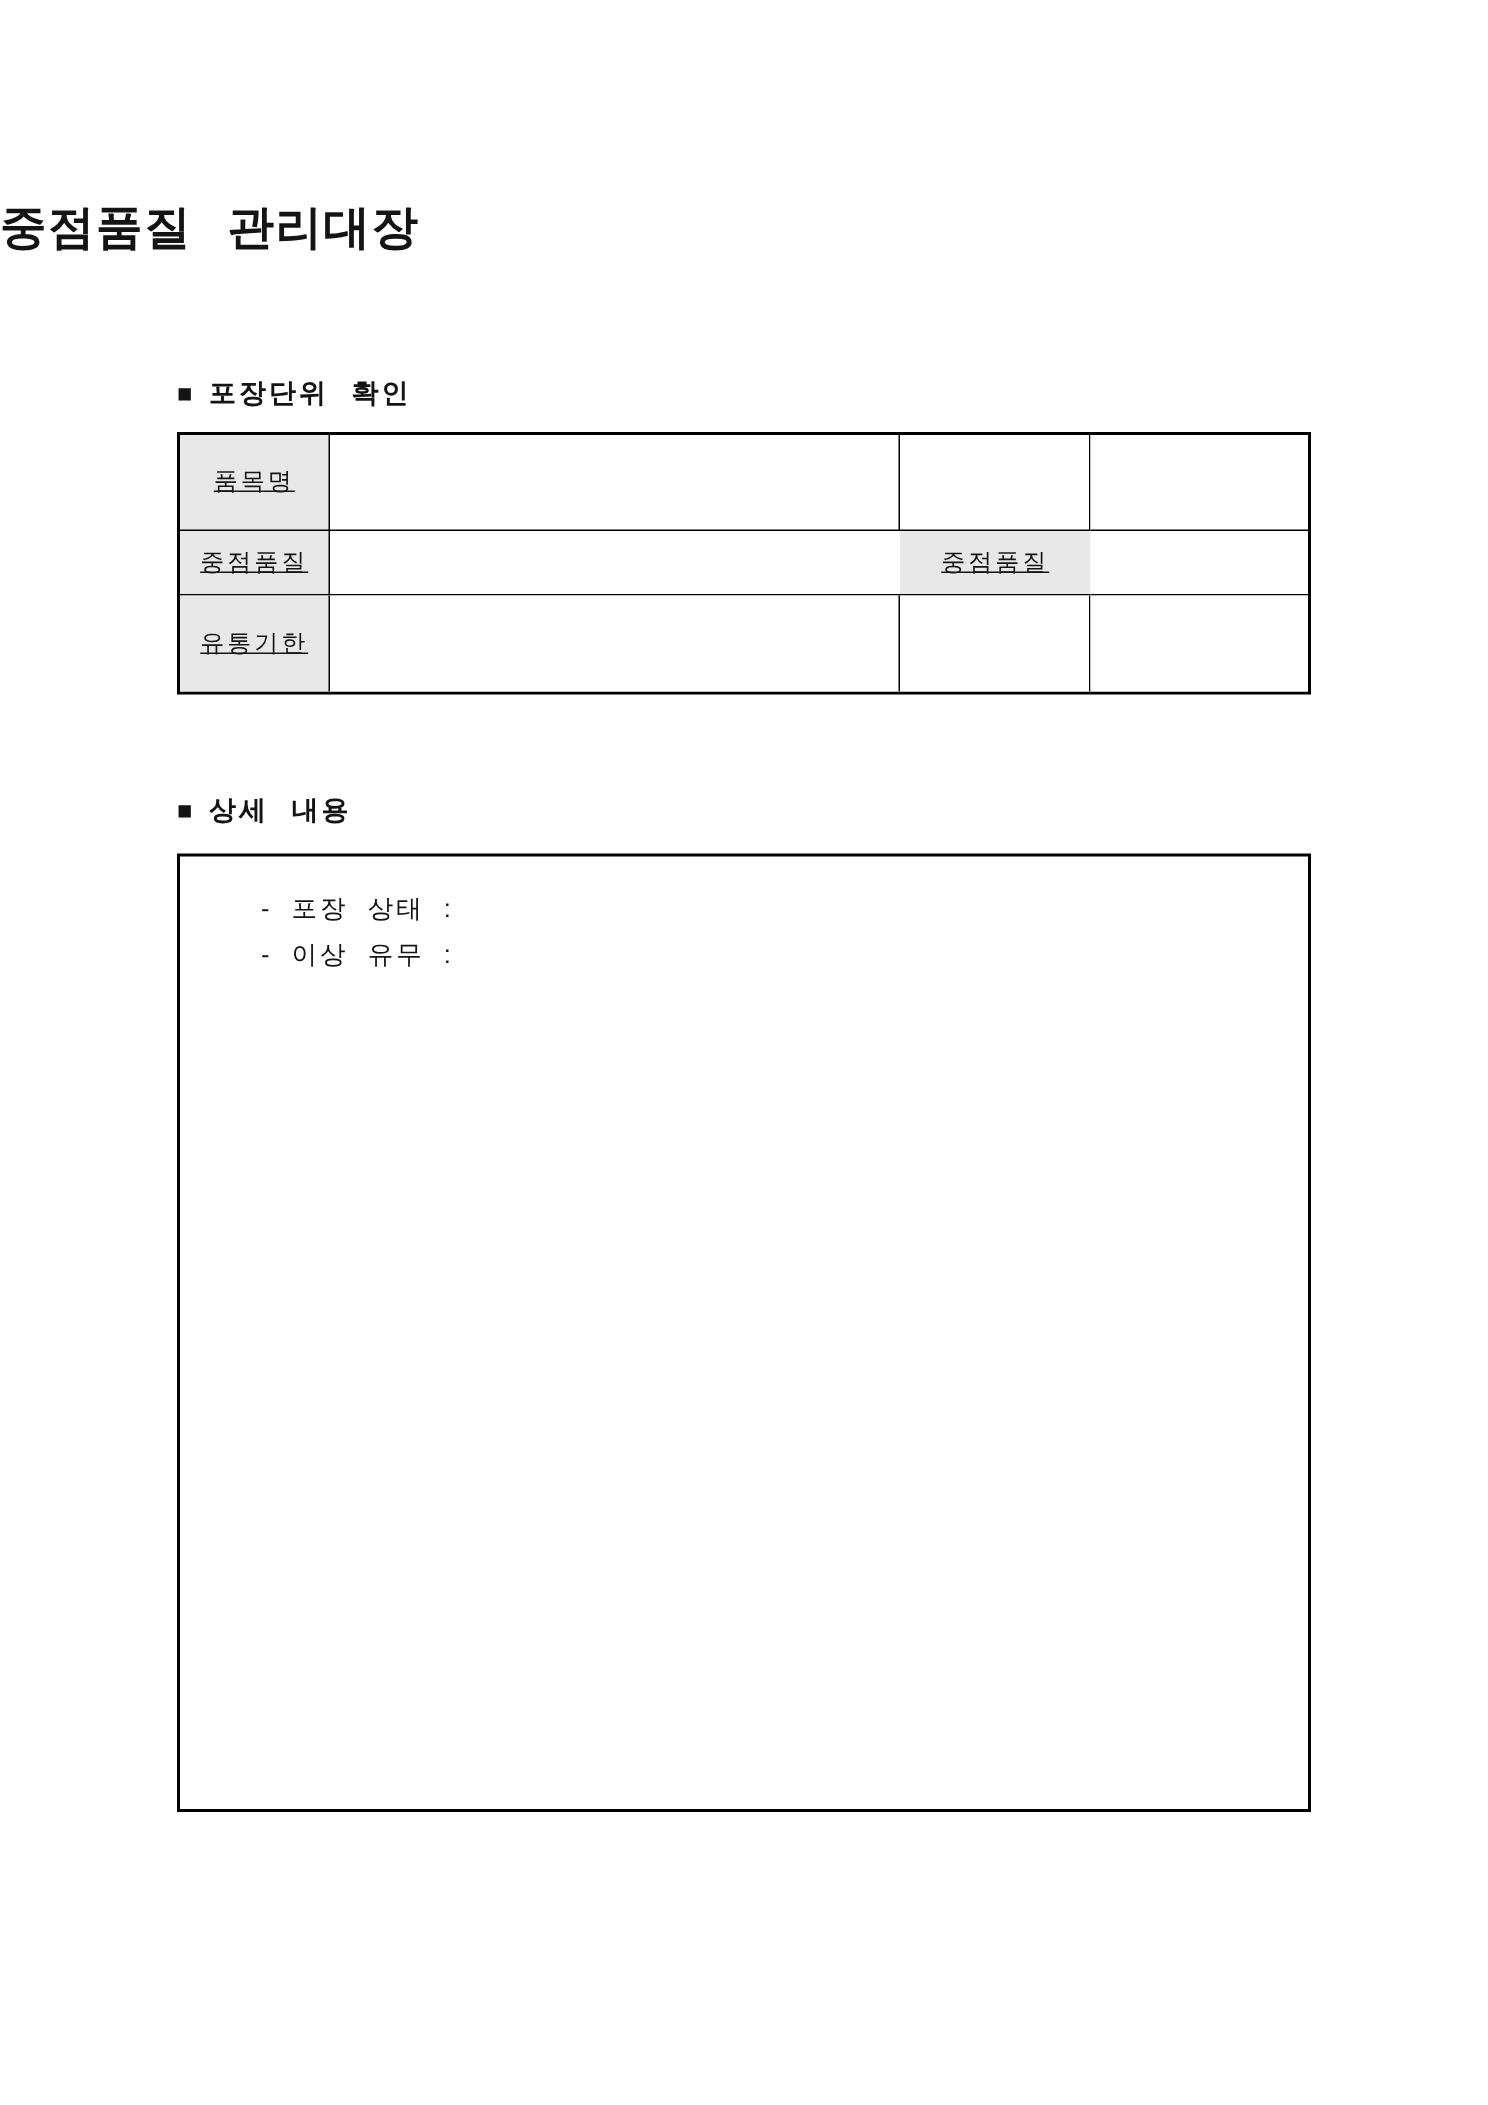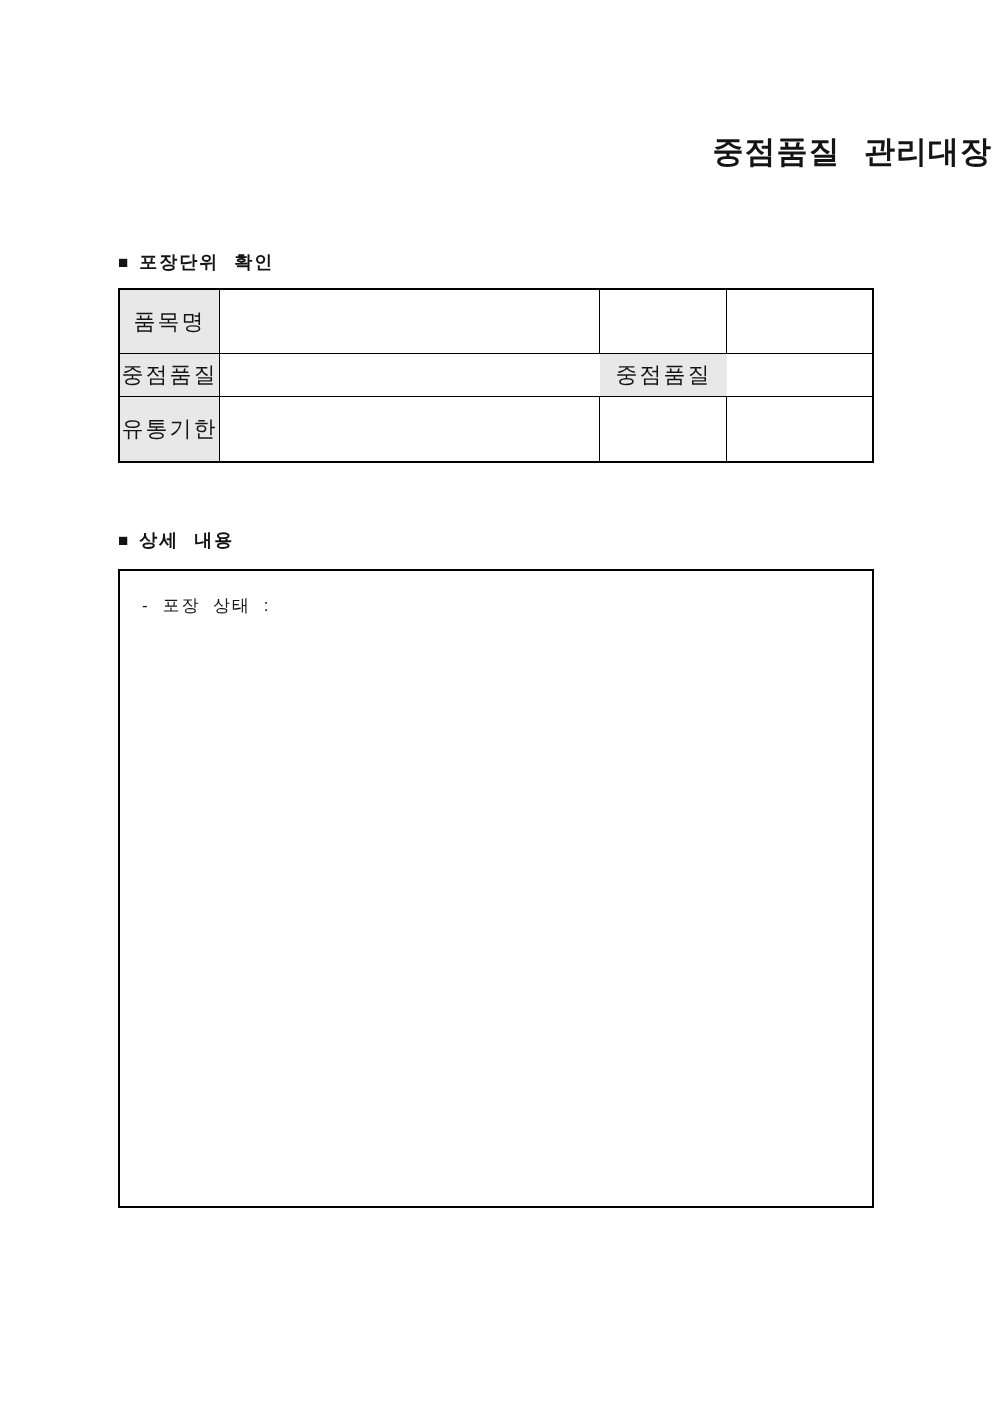--- a/index.html
+++ b/index.html
@@ -16,21 +16,21 @@
     background: #ffffff;
     overflow: hidden;
   }
 
   
   .doc-title {
     position: absolute;
     top: 131px;
     left: 0;
     right: 0;
-    text-align: right;
+    text-align: left;
     font-size: 31px;
     font-weight: 700;
     letter-spacing: 1px;
     word-spacing: 14px;
     color: var(--text, #141414);
   }
 
   
   .section-heading {
     position: absolute;
@@ -64,24 +64,25 @@
     grid-template-rows: 64px 43px 64px;
     border: 2px solid var(--border, #000000);
     background: #ffffff;
   }
   .cell {
     border-right: 1px solid var(--border, #000000);
     border-bottom: 1px solid var(--border, #000000);
     display: flex;
     align-items: center;
     justify-content: center;
-    font-size: 22px;
+    font-size: 16px;
     letter-spacing: 2px;
     color: var(--text, #141414);
     background: #ffffff;
+    text-decoration: underline;
   }
   .cell.gray  { background: var(--label-cell-bg, #e8e8e8); }
   .cell.no-r  { border-right: none; }
   .cell.no-b  { border-bottom: none; }
 
   
   .detail-box {
     position: absolute;
     left: 118px;
     top: 569px;
@@ -91,20 +92,21 @@
     background: #ffffff;
     padding: 19px 18px 0 22px;
   }
   .detail-line {
     font-size: 17px;
     letter-spacing: 2px;
     word-spacing: 6px;
     line-height: 31px;
     color: var(--text, #141414);
     white-space: pre;
+    margin-left: 32px;
   }
 </style>
 </head>
 <body>
 
 <div class="page">
 
   <h1 class="doc-title">중점품질 관리대장</h1>
 
   <div class="section-heading heading-package">
@@ -130,15 +132,16 @@
     <div class="cell no-r no-b"></div>
   </div>
 
   <div class="section-heading heading-detail">
     <span class="marker">■</span>
     <span>상세 내용</span>
   </div>
 
   <div class="detail-box">
     <div class="detail-line">- 포장 상태 :</div>
+    <div class="detail-line">- 이상 유무 :</div>
   </div>
 
 </div>
 
 </body></html>

